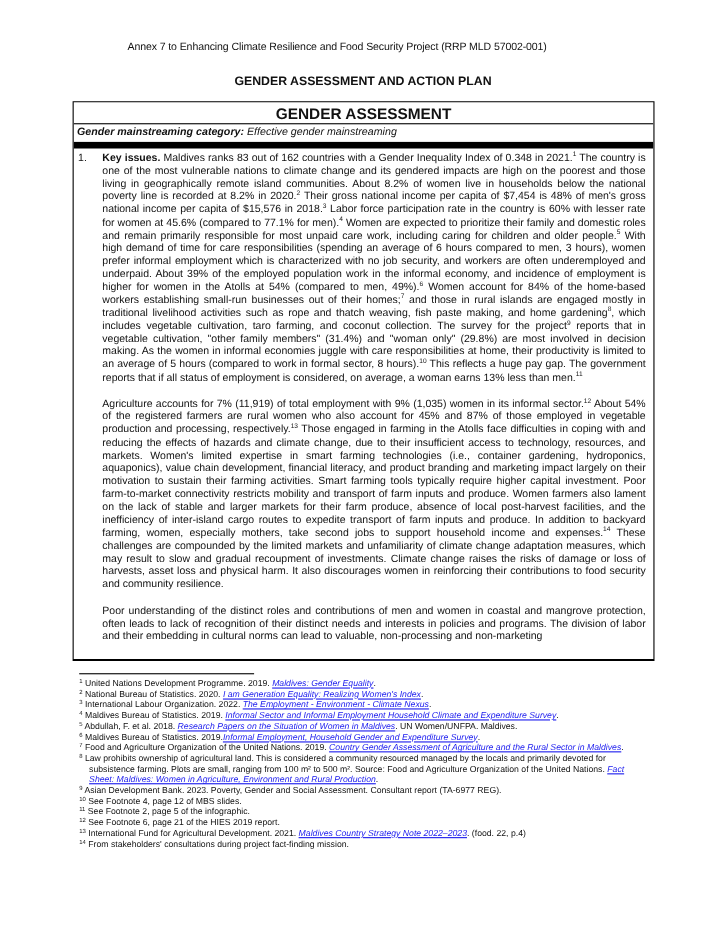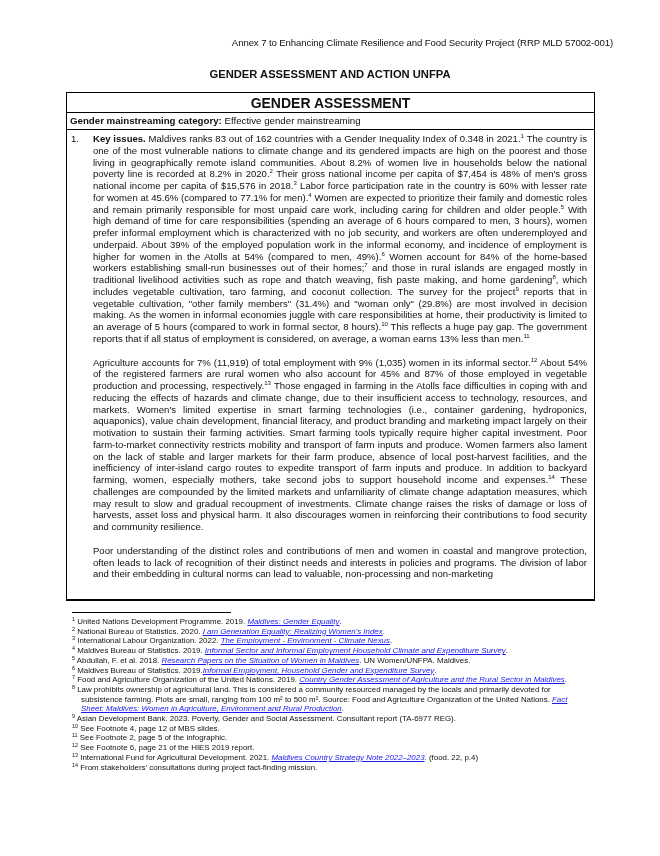--- a/index.html
+++ b/index.html
@@ -1,46 +1,46 @@
 <!DOCTYPE html>
 <html><head>
 <meta charset="utf-8">
 <style>
   html, body { margin: 0; padding: 0; background: #ffffff; }
   body { width: 660px; height: 856px; position: relative; overflow: hidden;
          font-family: "Liberation Sans", sans-serif; color: #111; }
-  .running-header { position: absolute; top: 37px; left: 0; width: 613px; text-align: right;
+  .running-header { position: absolute; top: 37px; left: 0; width: 613px; text-align: center;
          font-size: 9.6px; letter-spacing: -0.1px; }
   .doc-title { position: absolute; top: 68px; left: 0; width: 660px; text-align: center;
          font-size: 11.2px; font-weight: bold; }
   .table { position: absolute; left: 66px; top: 92px; width: 527px; height: 506px;
          border: 1.5px solid #000; border-bottom: 2px solid #000; overflow: hidden; }
   .table-head { height: 19px; line-height: 20px; text-align: center; font-weight: bold;
          font-size: 14px; border-bottom: 1px solid #000; }
   .category-row { height: 16px; line-height: 16px; font-size: 9.7px; padding-left: 3px;
-         border-bottom: 1px solid #000000; }
+         border-bottom: 6px solid #000000; font-style: italic; }
   .category-row b { font-weight: bold; }
   .body-cell { position: relative; padding: 3px 7px 0 26px; font-size: 9.55px;
          line-height: 11.75px; text-align: justify; }
   .para-num { position: absolute; left: 4px; top: 3px; }
   .para { margin: 0 0 12px 0; }
   .para b { font-weight: bold; }
   sup { font-size: 6px; line-height: 0; vertical-align: 4px; }
   .fn-rule { position: absolute; left: 72px; top: 612px; width: 159px; height: 1px; background: #000; }
   .footnotes { position: absolute; left: 72px; top: 617px; width: 520px; font-size: 7.9px;
          line-height: 9.7px; }
   .fn { position: relative; padding-left: 0; }
   .fn a { color: #1a1aee; font-style: italic; text-decoration: underline; }
   .fn sup { font-size: 5.4px; vertical-align: 3px; }
 </style>
 </head>
 <body>
 
 <div class="running-header">Annex 7 to Enhancing Climate Resilience and Food Security Project (RRP MLD 57002-001)</div>
-<div class="doc-title">GENDER ASSESSMENT AND ACTION UNFPA</div>
+<div class="doc-title">GENDER ASSESSMENT AND ACTION PLAN</div>
 
 <div class="table">
   <div class="table-head">GENDER ASSESSMENT</div>
   <div class="category-row">
     <b>Gender mainstreaming category:</b><span> Effective gender mainstreaming</span>
   </div>
   <div class="body-cell">
     <span class="para-num">1.</span>
     <div id="paras">
         <p class="para"><b>Key issues.</b><span> Maldives ranks 83 out of 162 countries with a Gender Inequality Index of 0.348 in 2021.</span><sup>1</sup><span> The country is one of the most vulnerable nations to climate change and its gendered impacts are high on the poorest and those living in geographically remote island communities. About 8.2% of women live in households below the national poverty line is recorded at 8.2% in 2020.</span><sup>2</sup><span> Their gross national income per capita of $7,454 is 48% of men's gross national income per capita of $15,576 in 2018.</span><sup>3</sup><span> Labor force participation rate in the country is 60% with lesser rate for women at 45.6% (compared to 77.1% for men).</span><sup>4</sup><span> Women are expected to prioritize their family and domestic roles and remain primarily responsible for most unpaid care work, including caring for children and older people.</span><sup>5</sup><span> With high demand of time for care responsibilities (spending an average of 6 hours compared to men, 3 hours), women prefer informal employment which is characterized with no job security, and workers are often underemployed and underpaid. About 39% of the employed population work in the informal economy, and incidence of employment is higher for women in the Atolls at 54% (compared to men, 49%).</span><sup>6</sup><span> Women account for 84% of the home-based workers establishing small-run businesses out of their homes;</span><sup>7</sup><span> and those in rural islands are engaged mostly in traditional livelihood activities such as rope and thatch weaving, fish paste making, and home gardening</span><sup>8</sup><span>, which includes vegetable cultivation, taro farming, and coconut collection. The survey for the project</span><sup>9</sup><span> reports that in vegetable cultivation, "other family members" (31.4%) and "woman only" (29.8%) are most involved in decision making. As the women in informal economies juggle with care responsibilities at home, their productivity is limited to an average of 5 hours (compared to work in formal sector, 8 hours).</span><sup>10</sup><span> This reflects a huge pay gap. The government reports that if all status of employment is considered, on average, a woman earns 13% less than men.</span><sup>11</sup></p>

